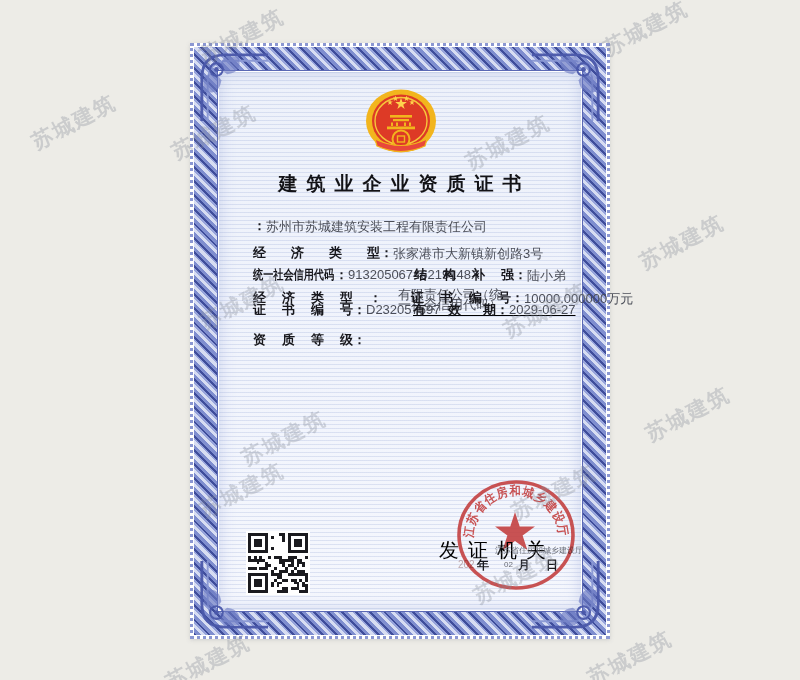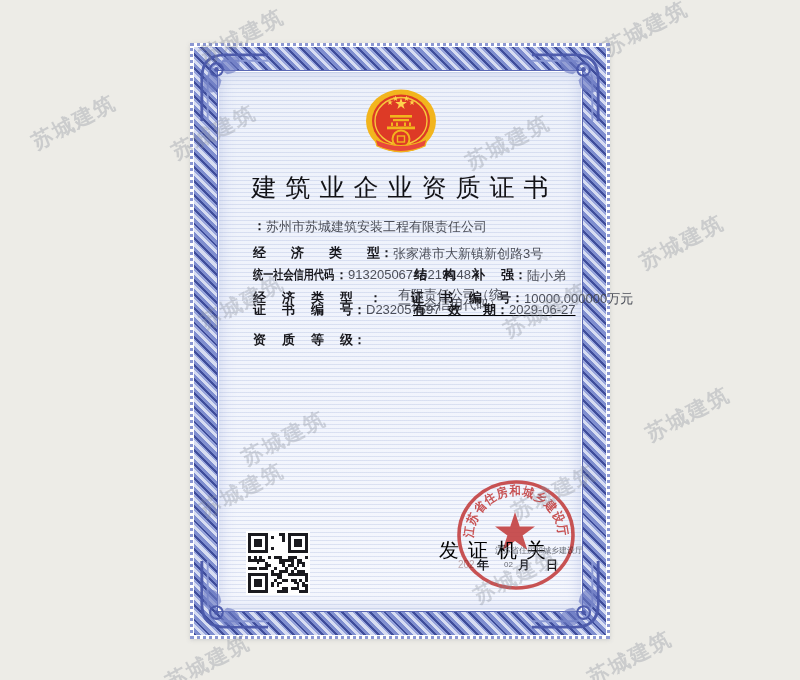--- a/index.html
+++ b/index.html
@@ -23,21 +23,21 @@
   .corner.tl { left:6px; top:6px; }
   .corner.tr { right:6px; top:6px; transform:scaleX(-1); }
   .corner.bl { left:6px; bottom:6px; transform:scaleY(-1); }
   .corner.br { right:6px; bottom:6px; transform:scale(-1,-1); }
 
   .content { position:absolute; inset:29px; z-index:4; }
 
   
   .emblem { position:absolute; left:146px; top:17px; width:72px; height:66px; }
   .title { position:absolute; left:0; top:99px; width:100%; text-align:center;
-           font-size:25px; font-weight:400; color:#121216; letter-spacing:9px; text-indent:9px; }
+           font-size:19px; font-weight:700; color:#121216; letter-spacing:9px; text-indent:9px; }
 
   
   .row { position:absolute; left:34px; right:10px; display:flex; align-items:flex-start; }
   .lab { font-size:13px; font-weight:800; color:#17171c; white-space:nowrap; }
   .lab4w { letter-spacing:25px; margin-right:-25px; }
   .lab4  { letter-spacing:16px; margin-right:-16px; }
   .lab5  { letter-spacing:16px; margin-right:-16px; }
   .lab3  { letter-spacing:22px; margin-right:-22px; }
   .labcredit { display:inline-block; width:82px; transform:scaleX(.78); transform-origin:left center; }
   .colon { font-size:13px; font-weight:800; color:#17171c; }

